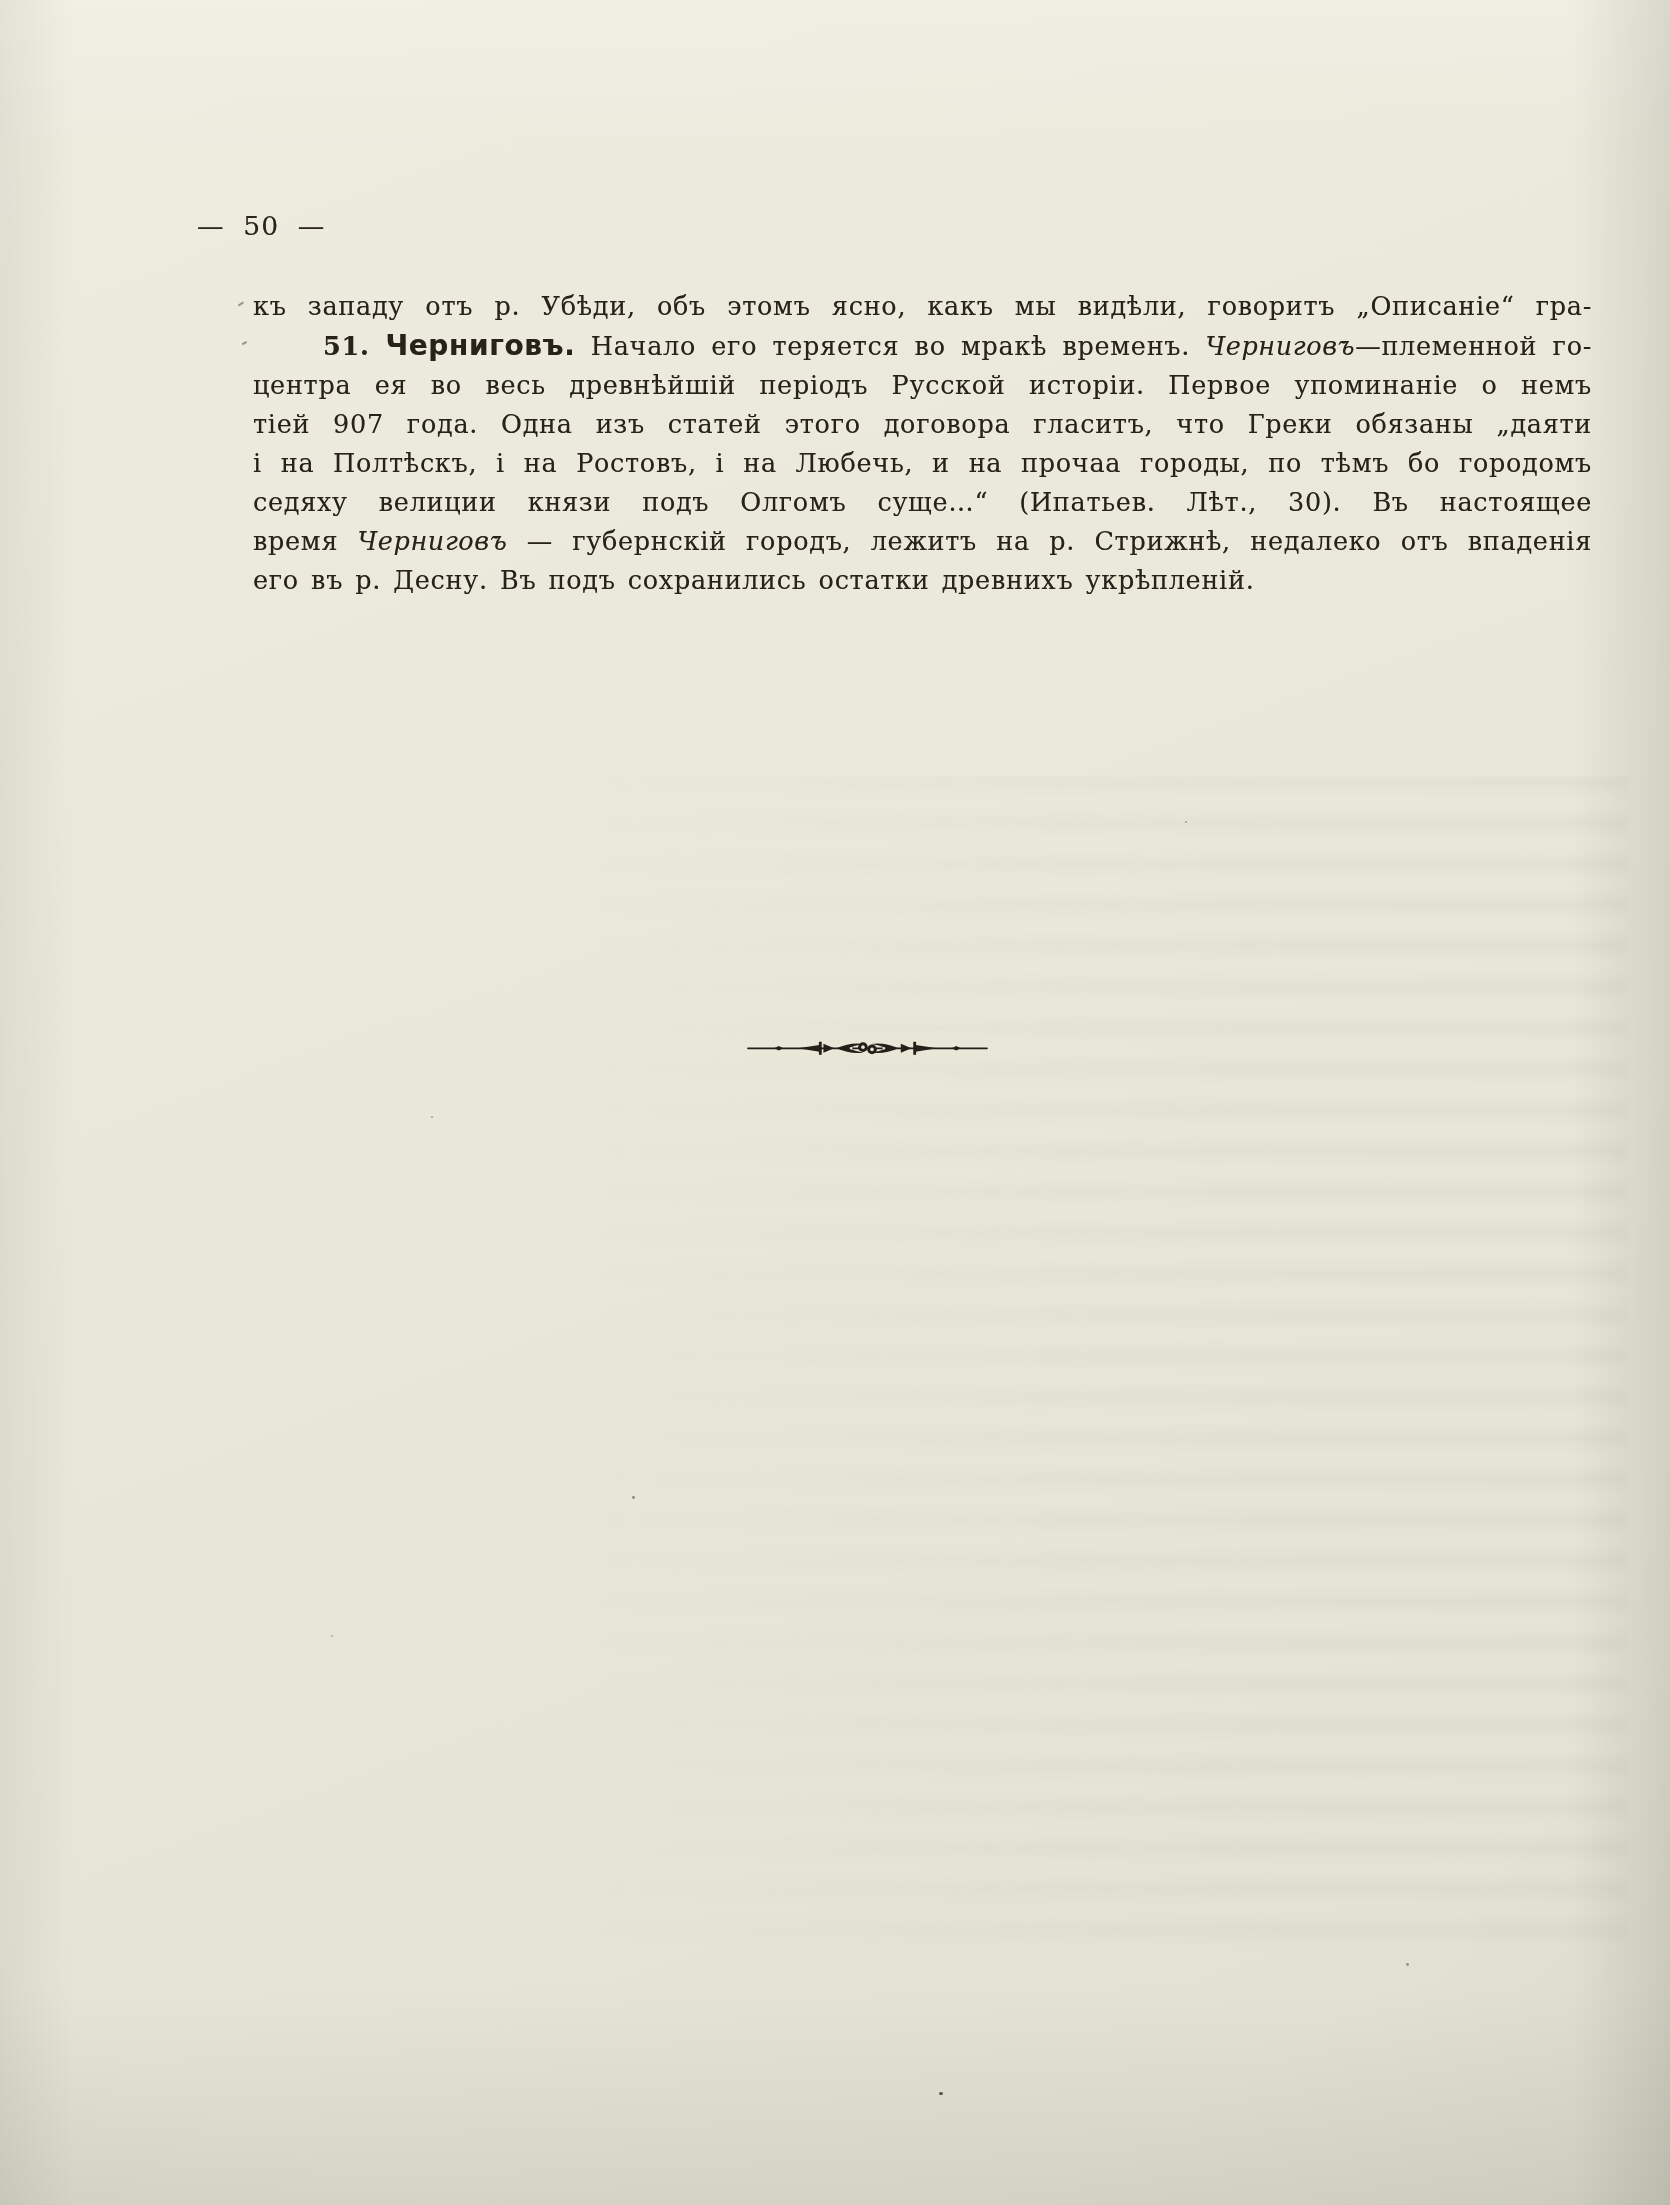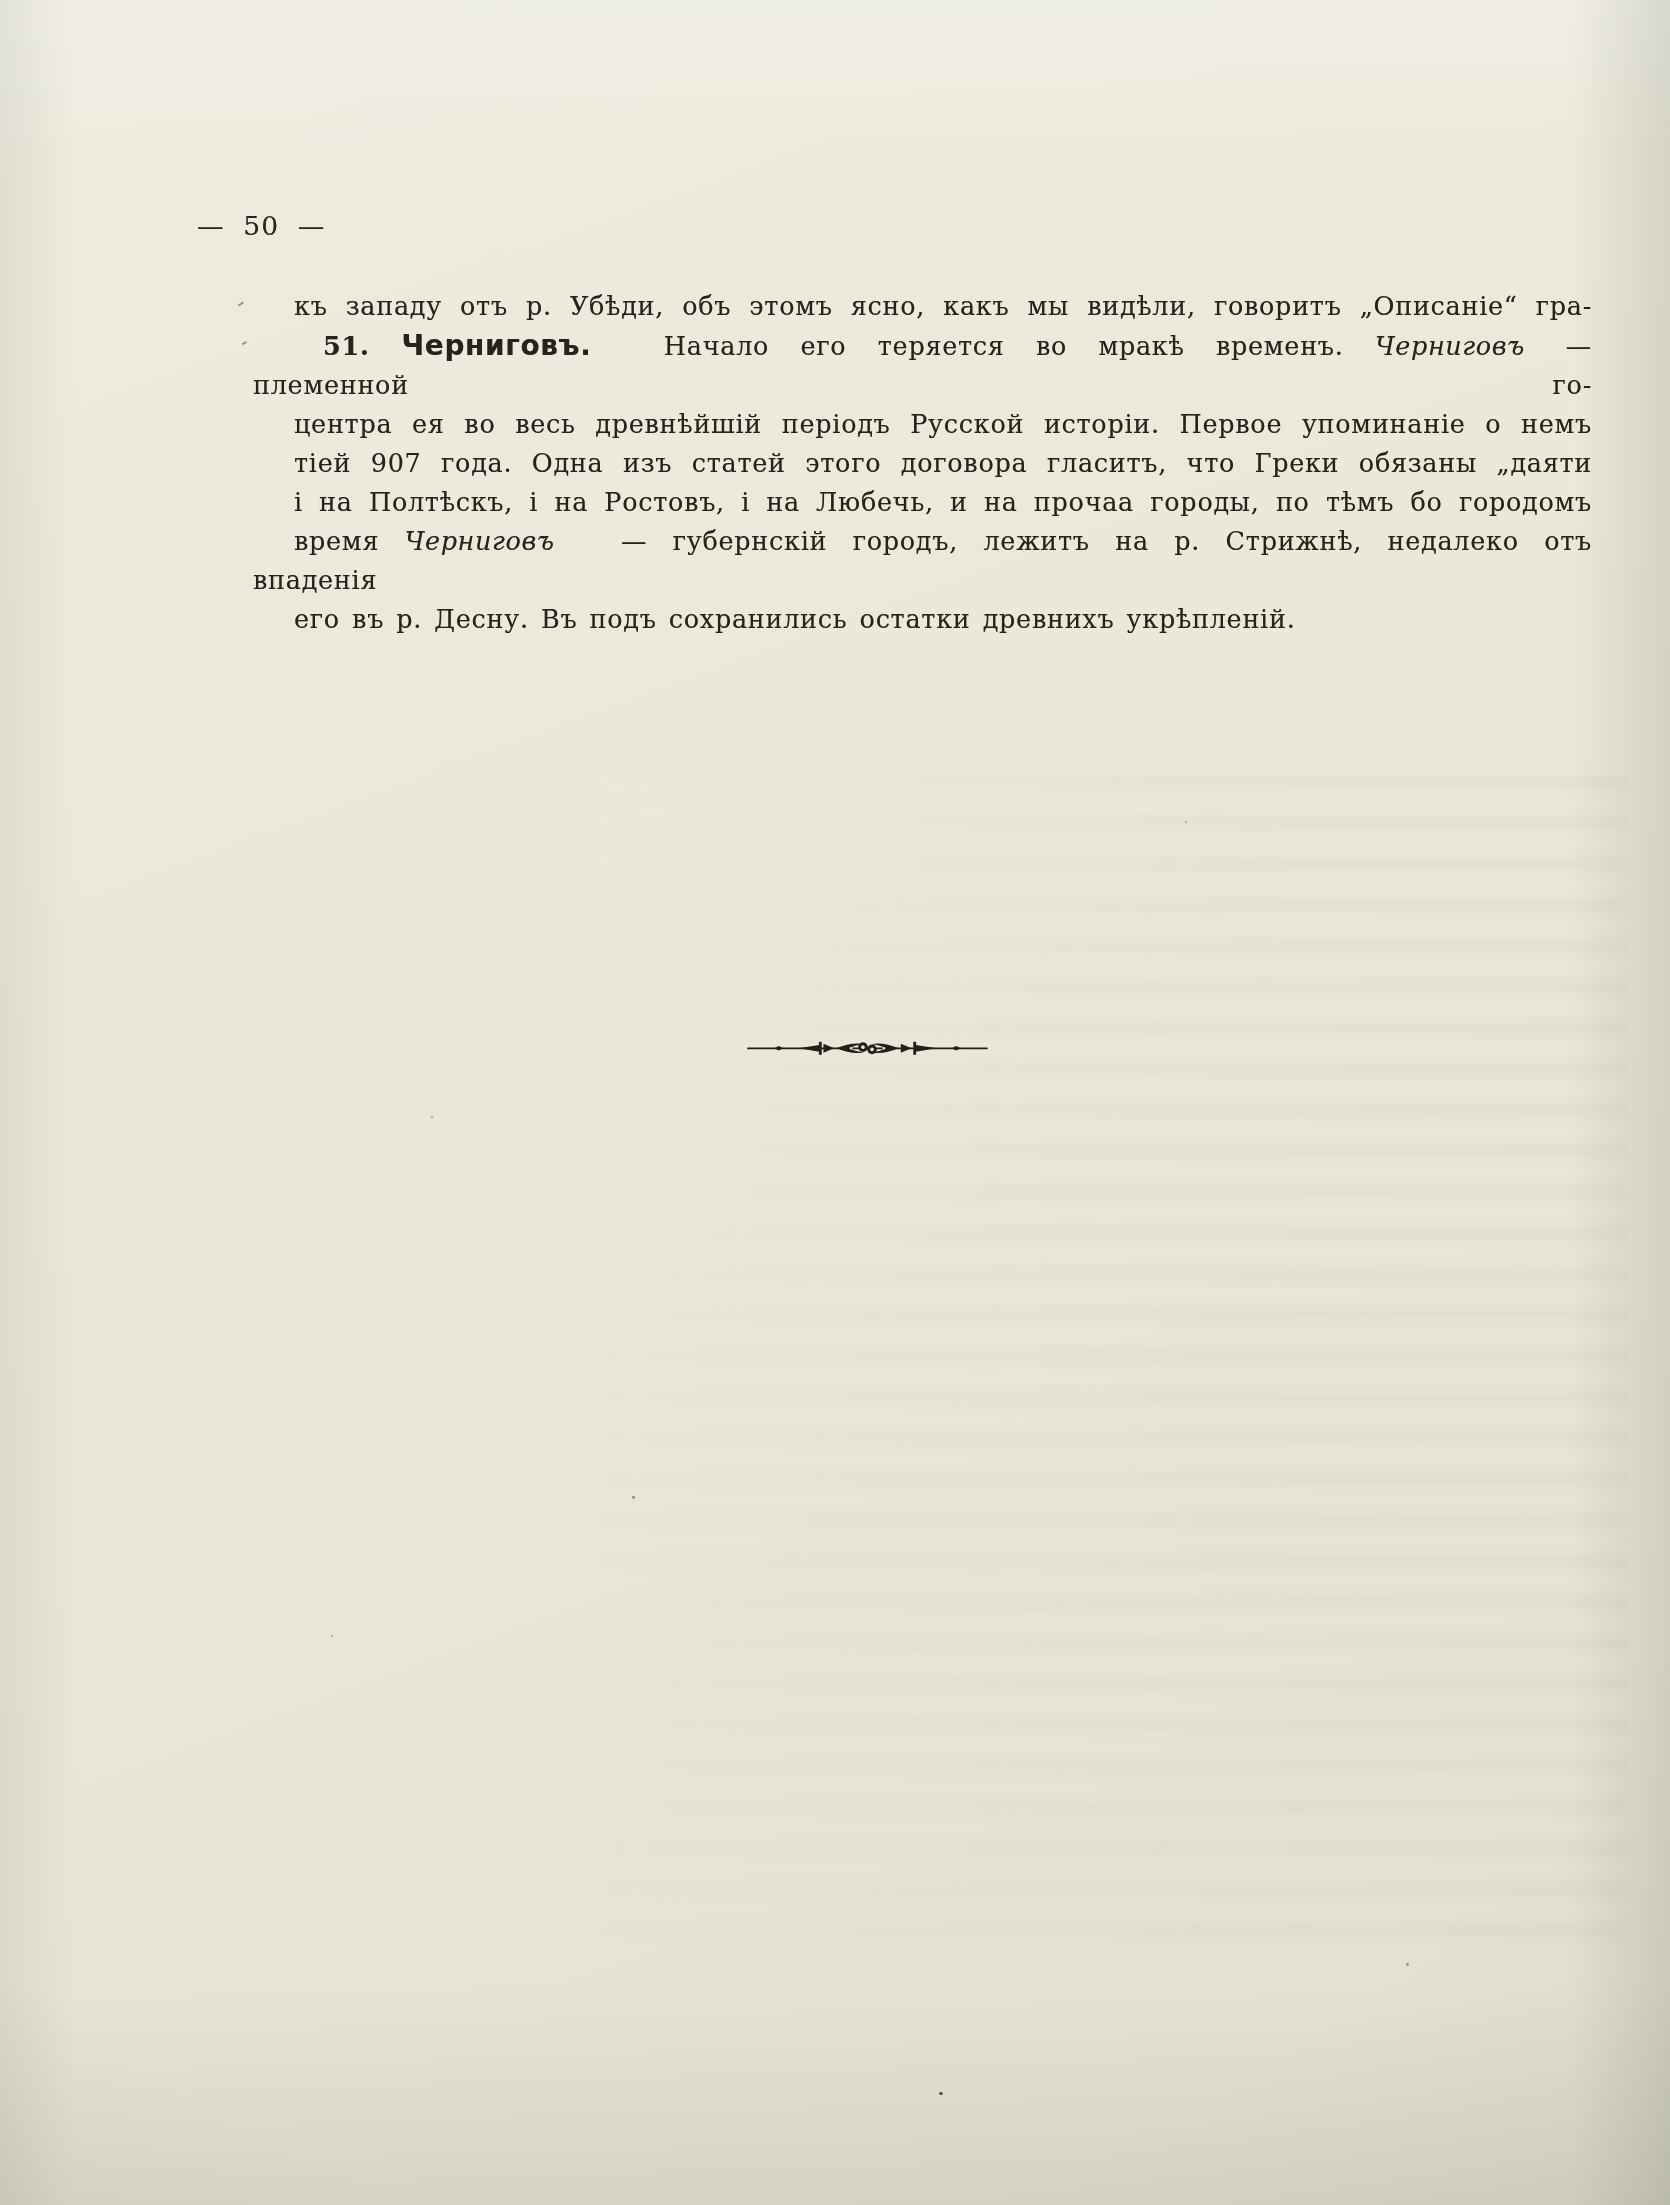--- a/index.html
+++ b/index.html
@@ -43,21 +43,21 @@
   .textblock{
     position:absolute;left:253px;top:287px;width:1339px;
     font-size:25.5px;line-height:39px;
     letter-spacing:0.7px;word-spacing:3.4px;
     color:#27221a;
     text-shadow:0 0 0.6px rgba(39,34,26,0.40);
   }
   .line{text-align:justify;text-align-last:justify;}
   .line.end{text-align:left;text-align-last:left;}
   .line.indent{text-indent:70px;}
-  .seg-n{font-style:normal;margin-left:41px;}
+  .seg-n{font-style:normal;}
   .seg-i{font-style:italic;letter-spacing:0.6px;}
   .seg-b{font-weight:bold;margin-top:12px;}
   .seg-bs{
     font-family:"DejaVu Sans","Liberation Sans",sans-serif;
     font-weight:bold;font-size:28px;letter-spacing:0.6px;
   }
   .divider{position:absolute;left:746px;top:1036px;pointer-events:none;}
   .speck{position:absolute;border-radius:50%;background:#57524a;pointer-events:none;}
   .tickmark{position:absolute;background:rgba(80,76,68,0.55);pointer-events:none;}
 </style>
@@ -69,20 +69,21 @@
   <div class="vignette"></div>
 
   <div class="pageno">— 50 —</div>
 
   <div class="textblock">
       <div class="line"><span class="seg-n">къ западу отъ р. Убѣди, объ этомъ ясно, какъ мы видѣли, говоритъ „Описаніе“ гра-</span></div>
       <div class="line indent"><span class="seg-b">51. </span><span class="seg-bs">Черниговъ.</span><span class="seg-n"> Начало его теряется во мракѣ временъ. </span><span class="seg-i">Черниговъ</span><span class="seg-n">—племенной го-</span></div>
       <div class="line"><span class="seg-n">центра ея во весь древнѣйшій періодъ Русской исторіи. Первое упоминаніе о немъ</span></div>
       <div class="line"><span class="seg-n">тіей 907 года. Одна изъ статей этого договора гласитъ, что Греки обязаны „даяти</span></div>
       <div class="line"><span class="seg-n">і на Полтѣскъ, і на Ростовъ, і на Любечь, и на прочаа городы, по тѣмъ бо городомъ</span></div>
+      <div class="line"><span class="seg-n">седяху велиции князи подъ Олгомъ суще…“ (Ипатьев. Лѣт., 30). Въ настоящее</span></div>
       <div class="line"><span class="seg-n">время </span><span class="seg-i">Черниговъ</span><span class="seg-n"> — губернскій городъ, лежитъ на р. Стрижнѣ, недалеко отъ впаденія</span></div>
       <div class="line end"><span class="seg-n">его въ р. Десну. Въ подъ сохранились остатки древнихъ укрѣпленій.</span></div>
     </div>
 
   <svg class="divider" width="243" height="24" viewBox="0 0 430 42">
     <g fill="#241f18" stroke="none">
       <rect x="2" y="20" width="426" height="3" rx="1.5"></rect>
 
       <path d="M50 21.5 l8 -4 l8 4 l-8 4 z"></path>
       <path d="M364 21.5 l8 -4 l8 4 l-8 4 z"></path>

